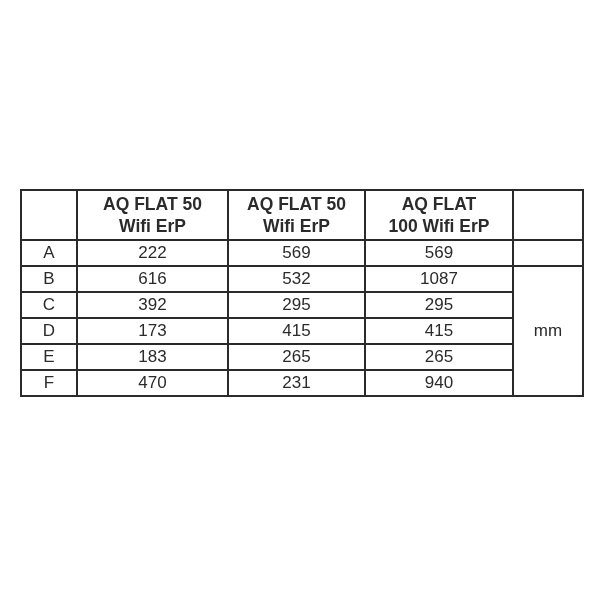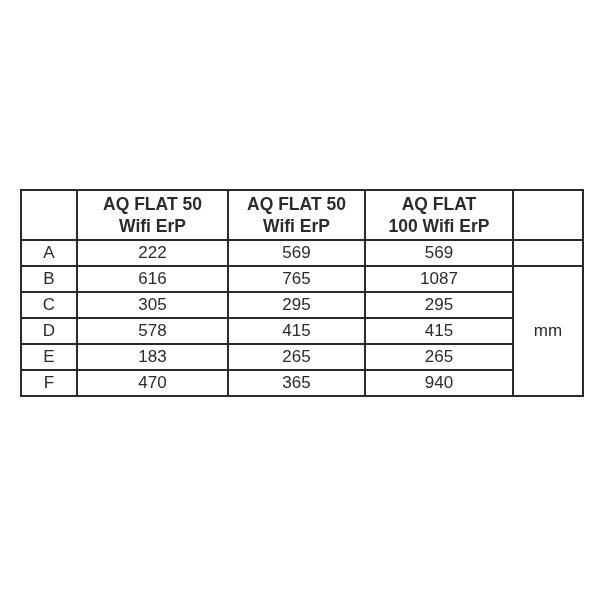--- a/index.html
+++ b/index.html
@@ -83,42 +83,42 @@
   <tr>
     <td>A</td>
     <td>222</td>
     <td>569</td>
     <td>569</td>
     <td></td>
   </tr>
   <tr>
     <td>B</td>
     <td>616</td>
-    <td>765</td>
+    <td>532</td>
     <td>1087</td>
     <td class="unit" rowspan="5">mm</td>
   </tr>
   <tr>
     <td>C</td>
-    <td>305</td>
+    <td>392</td>
     <td>295</td>
     <td>295</td>
   </tr>
   <tr>
     <td>D</td>
-    <td>578</td>
+    <td>173</td>
     <td>415</td>
     <td>415</td>
   </tr>
   <tr>
     <td>E</td>
     <td>183</td>
     <td>265</td>
     <td>265</td>
   </tr>
   <tr>
     <td>F</td>
     <td>470</td>
-    <td>365</td>
+    <td>231</td>
     <td>940</td>
   </tr>
 </tbody>
   </table>
 
 </body></html>

